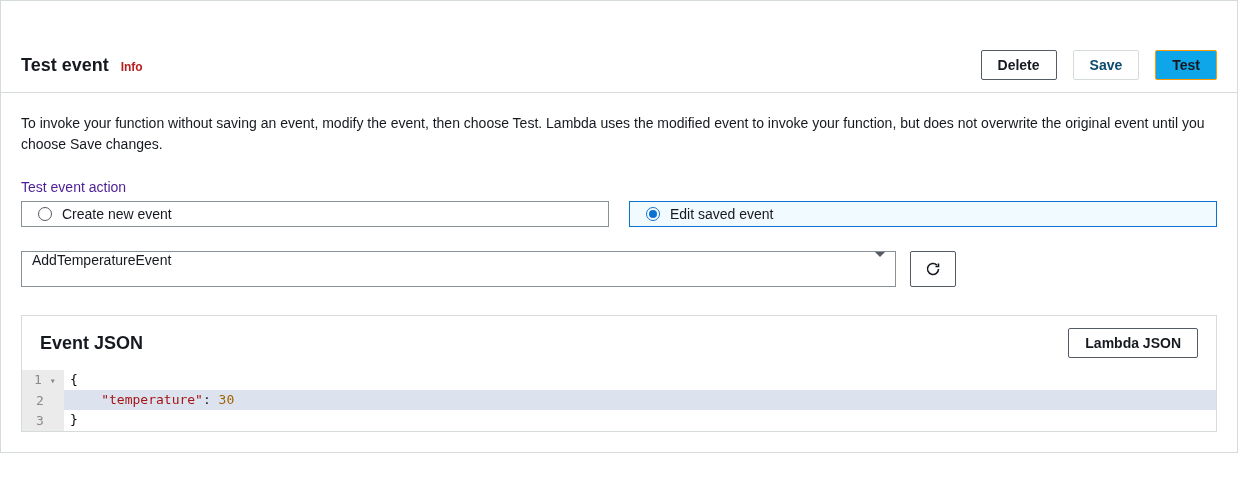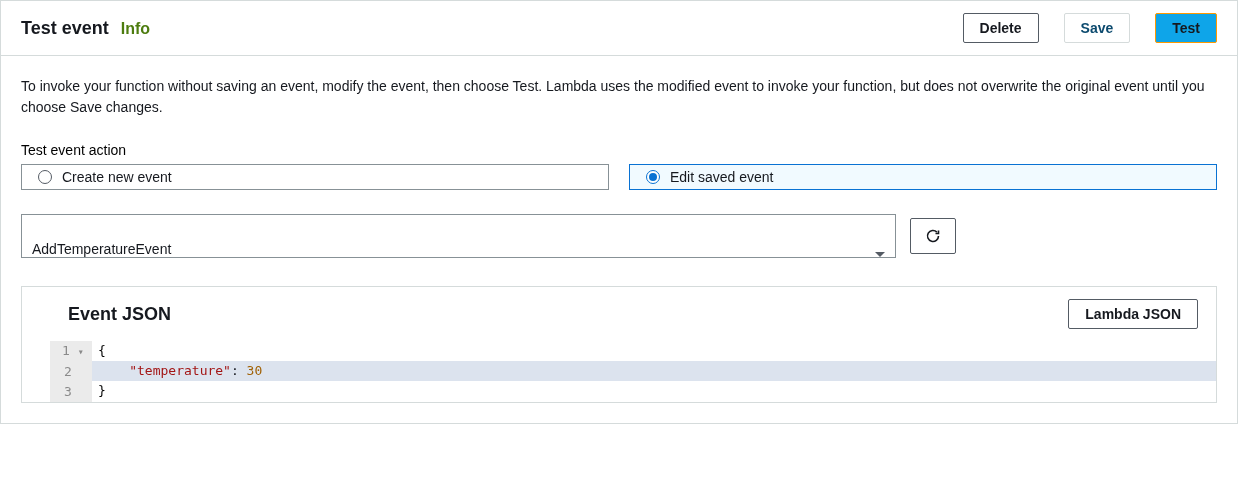--- a/index.html
+++ b/index.html
@@ -15,39 +15,40 @@
     }
     .panel {
       border: 1px solid #d5dbdb;
     }
     .header-row {
       display: flex;
       justify-content: space-between;
       align-items: center;
       padding: 12px 20px;
       border-bottom: 1px solid #d5dbdb;
+      margin-top: 37px;
     }
     .header-left {
       display: flex;
       align-items: baseline;
       gap: 12px;
     }
     .title {
       font-size: 18px;
       font-weight: 700;
     }
     .info-link {
-      color: #4d7c0f;
-      font-size: 16px;
+      color: #b91c1c;
+      font-size: 12px;
       font-weight: 700;
       cursor: pointer;
     }
     .header-right {
       display: flex;
-      gap: 25px;
+      gap: 16px;
     }
     .btn {
       font-family: inherit;
       font-size: 14px;
       font-weight: 700;
       padding: 6px 16px;
       border-radius: 2px;
       cursor: pointer;
       border: 1px solid #545b64;
       background: #fff;
@@ -68,21 +69,21 @@
     }
     .description {
       font-size: 14px;
       line-height: 1.5;
       margin-bottom: 24px;
       color: #16191f;
     }
     .field-label {
       font-size: 14px;
       margin-bottom: 6px;
-      color: #000000;
+      color: #4c1d95;
     }
     .radio-row {
       display: flex;
       gap: 20px;
       margin-bottom: 24px;
     }
     .radio-tile {
       flex: 1;
       border: 1px solid #879196;
       padding: 4px 16px;
@@ -123,23 +124,23 @@
     }
     .event-name-row {
       display: flex;
       gap: 14px;
       align-items: center;
       margin-bottom: 28px;
     }
     .select-box {
       flex: 0 0 875px;
       border: 1px solid #879196;
-      height: 44px;
-      display: flex;
-      align-items: flex-end;
+      height: 36px;
+      display: flex;
+      align-items: flex-start;
       justify-content: space-between;
       padding: 0 10px;
       cursor: pointer;
       background: #fff;
     }
     .select-caret {
       width: 0;
       height: 0;
       border-left: 5px solid transparent;
       border-right: 5px solid transparent;
@@ -155,21 +156,20 @@
       justify-content: center;
       cursor: pointer;
       border-radius: 2px;
     }
     .refresh-btn svg {
       width: 16px;
       height: 16px;
     }
     .json-panel {
       border: 1px solid #d5dbdb;
-      padding-left: 28px;
     }
     .json-header {
       display: flex;
       justify-content: space-between;
       align-items: center;
       padding: 12px 18px;
     }
     .json-title {
       font-size: 18px;
       font-weight: 700;

